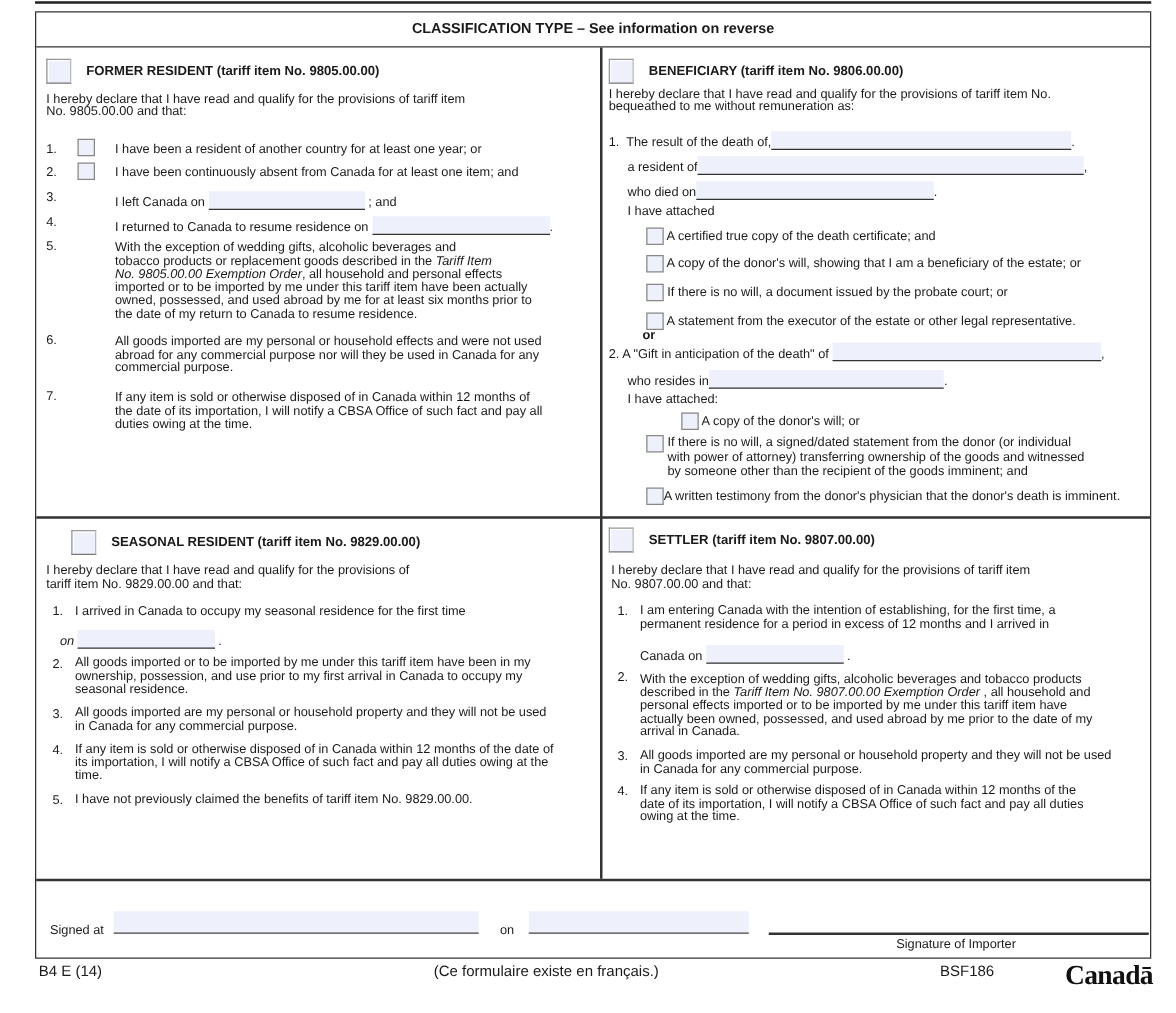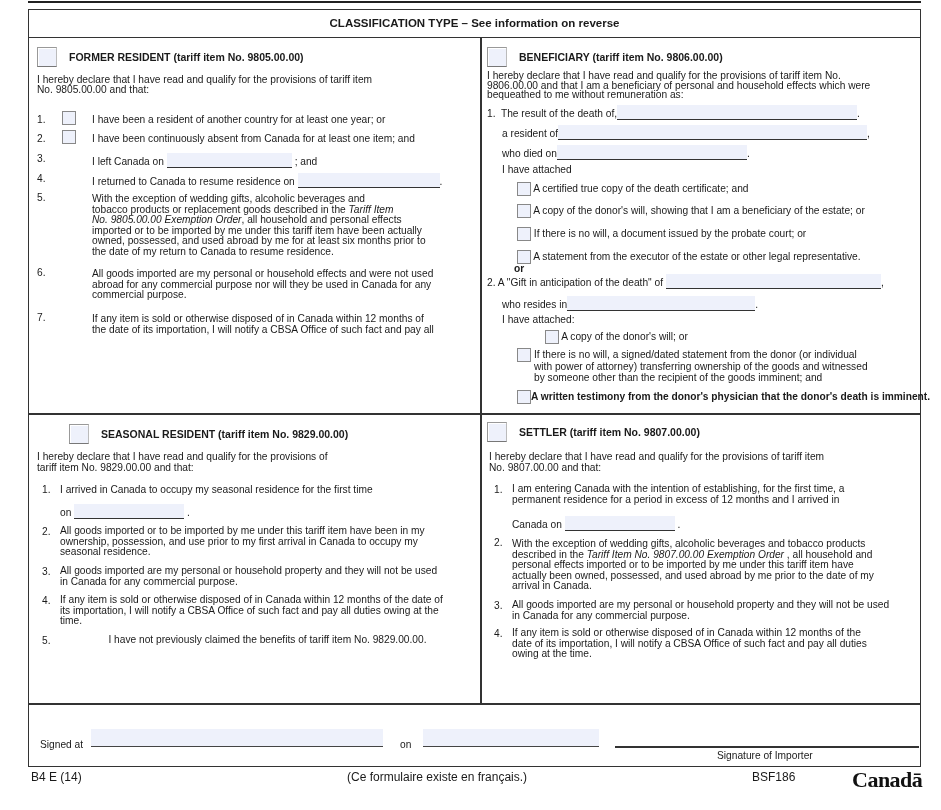--- a/index.html
+++ b/index.html
@@ -81,30 +81,30 @@
     <div class="para" style="left:63px;top:231px;width:385px;">
       <div>All goods imported are my personal or household effects and were not used</div>
       <div>abroad for any commercial purpose nor will they be used in Canada for any</div>
       <div>commercial purpose.</div>
     </div>
 
     <div class="num" style="left:8px;top:274px;">7.</div>
     <div class="para" style="left:63px;top:276px;width:385px;">
       <div>If any item is sold or otherwise disposed of in Canada within 12 months of</div>
       <div>the date of its importation, I will notify a CBSA Office of such fact and pay all</div>
+      <div>duties owing at the time.</div>
     </div>
   </div>
 
   <div class="panel" style="left:452px;top:28px;width:439px;height:375px;">
     <div class="tline" style="left:6px;top:9px;">
       <span class="bigbox"></span><span class="ptitle">BENEFICIARY (tariff item No. 9806.00.00)</span>
     </div>
     <div class="para" style="left:6px;top:33px;width:430px;line-height:9.5px;">
       <div>I hereby declare that I have read and qualify for the provisions of tariff item No.</div>
-      <div>9806.00.00 and that I am a beneficiary of personal and household effects which were</div>
       <div>bequeathed to me without remuneration as:</div>
     </div>
     <div class="tline" style="left:6px;top:67px;">
       <span>1.</span>&nbsp;
       <span>The result of the death of,</span><span class="field" style="width:240px;"></span>.
     </div>
     <div class="tline" style="left:21px;top:87px;">
       <span>a resident of</span><span class="field" style="width:309px;"></span>,
     </div>
     <div class="tline" style="left:21px;top:107px;">
@@ -128,34 +128,34 @@
     </div>
     <div class="tline" style="left:21px;top:276px;">I have attached:</div>
 
     <div class="tline" style="left:36px;top:292px;margin-left:28px;"><span class="smbox"></span> <span>A copy of the donor's will; or</span></div>
     <span class="smbox" style="position:absolute;left:36px;top:310px;"></span>
     <div class="para" style="left:53px;top:311px;width:380px;line-height:11.5px;">
       <div>If there is no will, a signed/dated statement from the donor (or individual</div>
       <div>with power of attorney) transferring ownership of the goods and witnessed</div>
       <div>by someone other than the recipient of the goods imminent; and</div>
     </div>
-    <div class="tline" style="left:36px;top:352px;font-weight:bold;"><span class="smbox"></span><span>A written testimony from the donor's physician that the donor's death is  imminent.</span></div>
+    <div class="tline" style="left:36px;top:352px;"><span class="smbox"></span><span>A written testimony from the donor's physician that the donor's death is  imminent.</span></div>
   </div>
 
   <div class="panel" style="left:0;top:405px;width:451px;height:288px;">
-    <div class="tline" style="left:20px;top:9px;padding-left:20px;">
+    <div class="tline" style="left:8px;top:9px;padding-left:20px;">
       <span class="bigbox"></span><span class="ptitle">SEASONAL RESIDENT (tariff item No. 9829.00.00)</span>
     </div>
     <div class="para" style="left:8px;top:37px;width:430px;">
       <div>I hereby declare that I have read and qualify for the provisions of</div>
       <div>tariff item No. 9829.00.00 and that:</div>
     </div>
     <div class="num" style="left:13px;top:69px;">1.</div>
     <div class="tline" style="left:31px;top:69px;">I arrived in Canada to occupy my seasonal residence for the first time</div>
-    <div class="tline" style="left:31px;top:89px;">
+    <div class="tline" style="left:19px;top:89px;font-style:italic;">
       <span>on</span>
       <span class="field" style="width:110px;"></span> .
     </div>
 
     <div class="num" style="left:13px;top:111px;">2.</div>
     <div class="para" style="left:31px;top:111px;width:415px;">
       <div>All goods imported or to be imported by me under this tariff item have been in my</div>
       <div>ownership, possession, and use prior to my first arrival in Canada to occupy my</div>
       <div>seasonal residence.</div>
     </div>
@@ -164,21 +164,21 @@
       <div>All goods imported are my personal or household property and they will not be used</div>
       <div>in Canada for any commercial purpose.</div>
     </div>
     <div class="num" style="left:13px;top:180px;">4.</div>
     <div class="para" style="left:31px;top:180px;width:415px;">
       <div>If any item is sold or otherwise disposed of in Canada within 12 months of the date of</div>
       <div>its importation, I will notify a CBSA Office of such fact and pay all duties owing at the</div>
       <div>time.</div>
     </div>
     <div class="num" style="left:13px;top:220px;">5.</div>
-    <div class="para" style="left:31px;top:220px;width:415px;text-align:center;">
+    <div class="para" style="left:31px;top:220px;width:415px;">
       <div>I have not previously claimed the benefits of tariff item No. 9829.00.00.</div>
     </div>
   </div>
 
   <div class="panel" style="left:452px;top:405px;width:439px;height:288px;">
     <div class="tline" style="left:6px;top:7px;">
       <span class="bigbox"></span><span class="ptitle">SETTLER (tariff item No. 9807.00.00)</span>
     </div>
     <div class="para" style="left:8px;top:37px;width:425px;">
       <div>I hereby declare that I have read and qualify for the provisions of tariff item</div>

